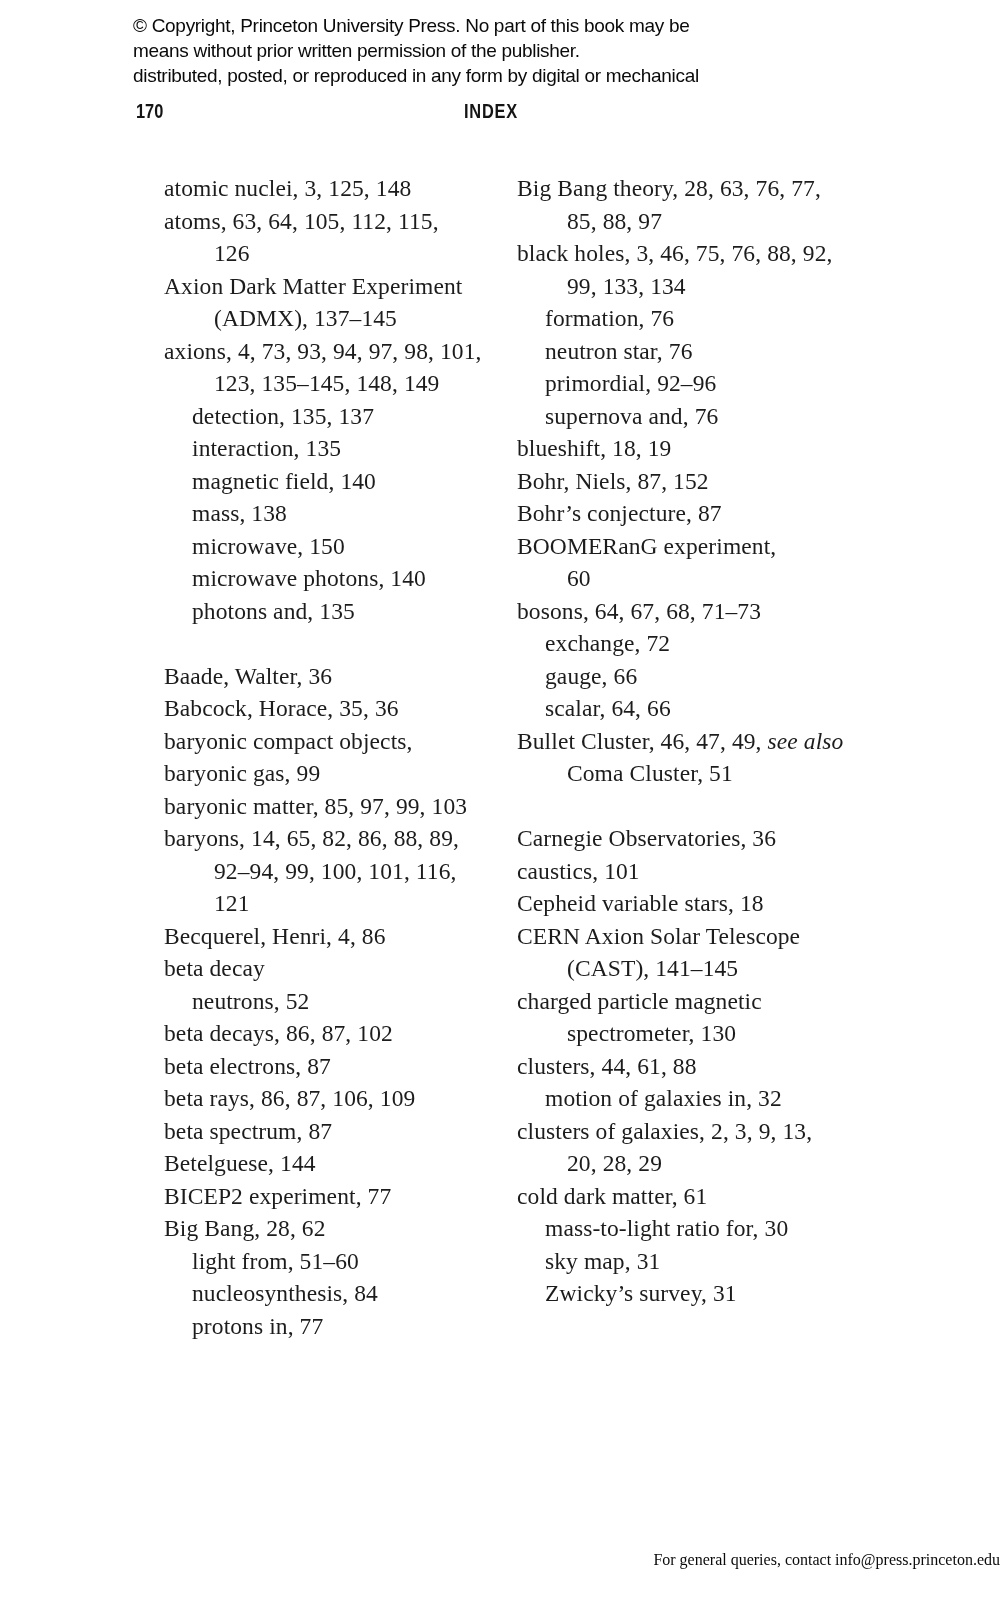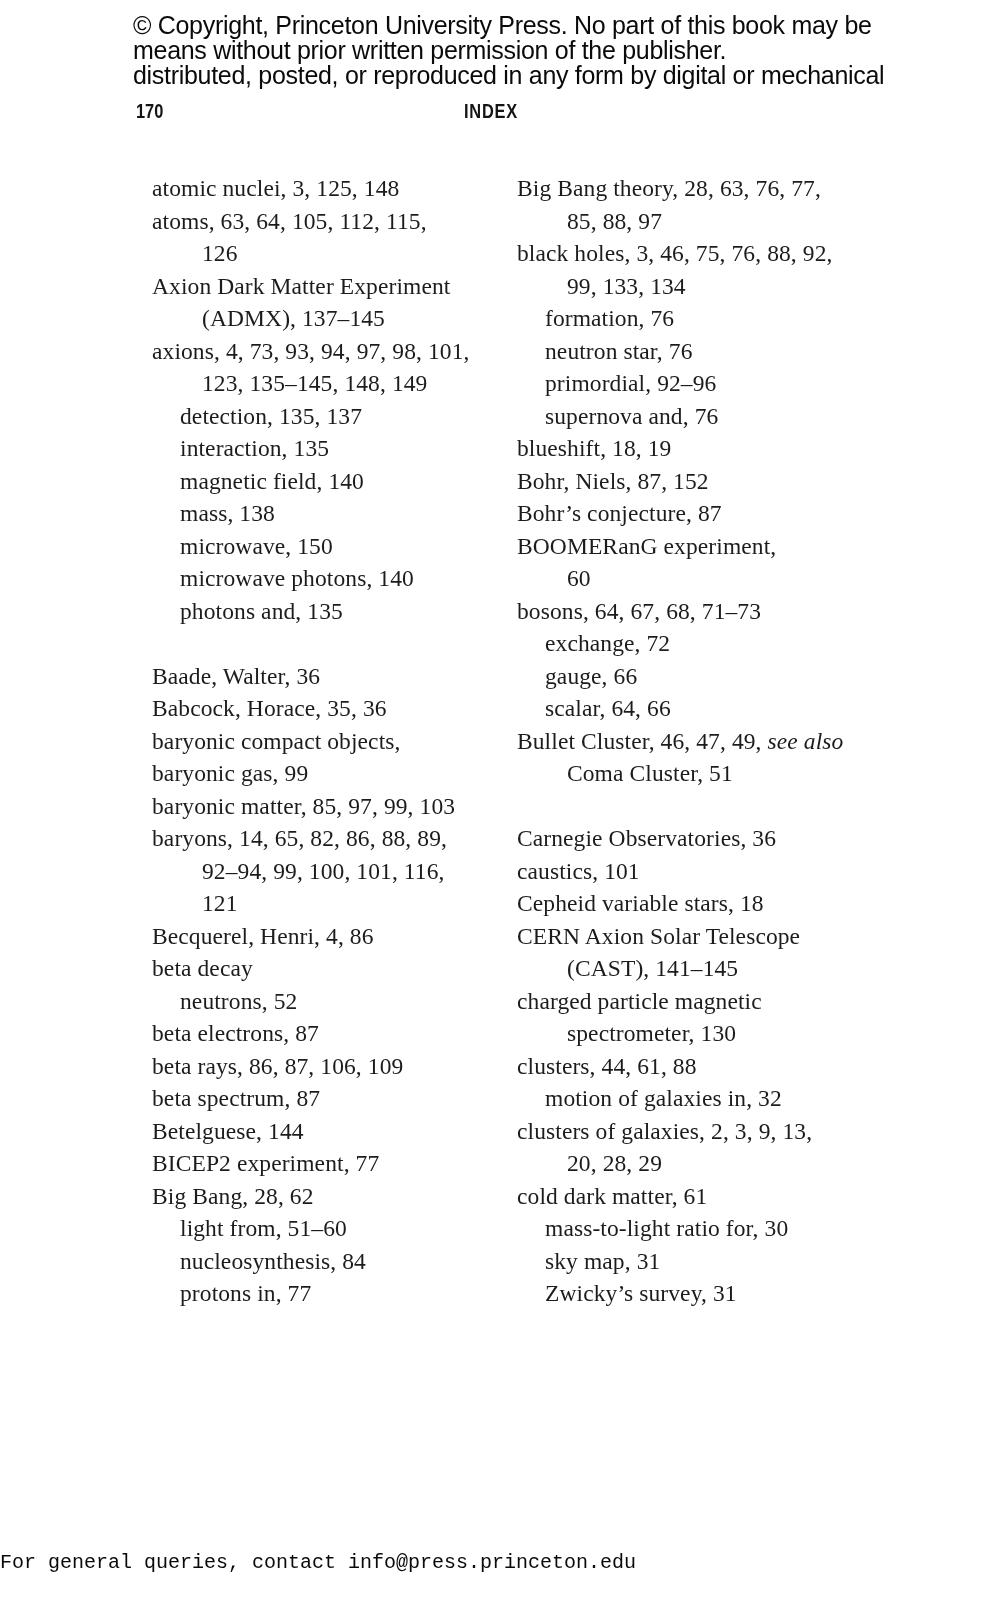--- a/index.html
+++ b/index.html
@@ -10,21 +10,21 @@
     background: #ffffff;
     font-family: "Liberation Serif", serif;
     color: #1c1c1c;
     overflow: hidden;
   }
   .copyright {
     position: absolute;
     left: 133px;
     top: 13px;
     font-family: "Liberation Sans", sans-serif;
-    font-size: 25px;
+    font-size: 19px;
     line-height: 25px;
     letter-spacing: -0.3px;
     color: #0a0a0a;
   }
   .folio-row {
     position: absolute;
     top: 99px;
     left: 0;
     width: 951px;
     height: 26px;
@@ -47,40 +47,40 @@
     transform: translateX(-50%) scaleX(0.78);
     letter-spacing: 1px;
   }
   .index-body {
     position: absolute;
     top: 172px;
     left: 0;
     width: 1000px;
   }
   .col { position: absolute; top: 0; }
-  .col-left  { left: 152px; }
+  .col-left  { left: 164px; }
   .col-right { left: 504px; margin-left: 13px; }
   .line {
     font-size: 23.5px;
     line-height: 32.5px;
     height: 32.5px;
     white-space: pre;
     letter-spacing: 0.1px;
   }
   .line.sub  { padding-left: 28px; }
   .line.cont { padding-left: 50px; }
   .ital { font-style: italic; }
   .footer {
     position: absolute;
     top: 1551px;
     left: 0;
     width: 1000px;
-    text-align: left;
-    font-family: Liberation Mono, monospace;
-    font-size: 20px;
+    text-align: right;
+    font-family: Liberation Serif, serif;
+    font-size: 16px;
     color: #0a0a0a;
   }
 </style>
 </head>
 <body>
 
 <div class="page">
 
   <header>
     <div class="copyright">
@@ -115,20 +115,21 @@
         <div class="line main">Babcock, Horace, 35, 36</div>
         <div class="line main">baryonic compact objects,</div>
         <div class="line main">baryonic gas, 99</div>
         <div class="line main">baryonic matter, 85, 97, 99, 103</div>
         <div class="line main">baryons, 14, 65, 82, 86, 88, 89,</div>
         <div class="line cont">92–94, 99, 100, 101, 116,</div>
         <div class="line cont">121</div>
         <div class="line main">Becquerel, Henri, 4, 86</div>
         <div class="line main">beta decay</div>
         <div class="line sub">neutrons, 52</div>
+        <div class="line main">beta decays, 86, 87, 102</div>
         <div class="line main">beta electrons, 87</div>
         <div class="line main">beta rays, 86, 87, 106, 109</div>
         <div class="line main">beta spectrum, 87</div>
         <div class="line main">Betelguese, 144</div>
         <div class="line main">BICEP2 experiment, 77</div>
         <div class="line main">Big Bang, 28, 62</div>
         <div class="line sub">light from, 51–60</div>
         <div class="line sub">nucleosynthesis, 84</div>
         <div class="line sub">protons in, 77</div>
       </section>

